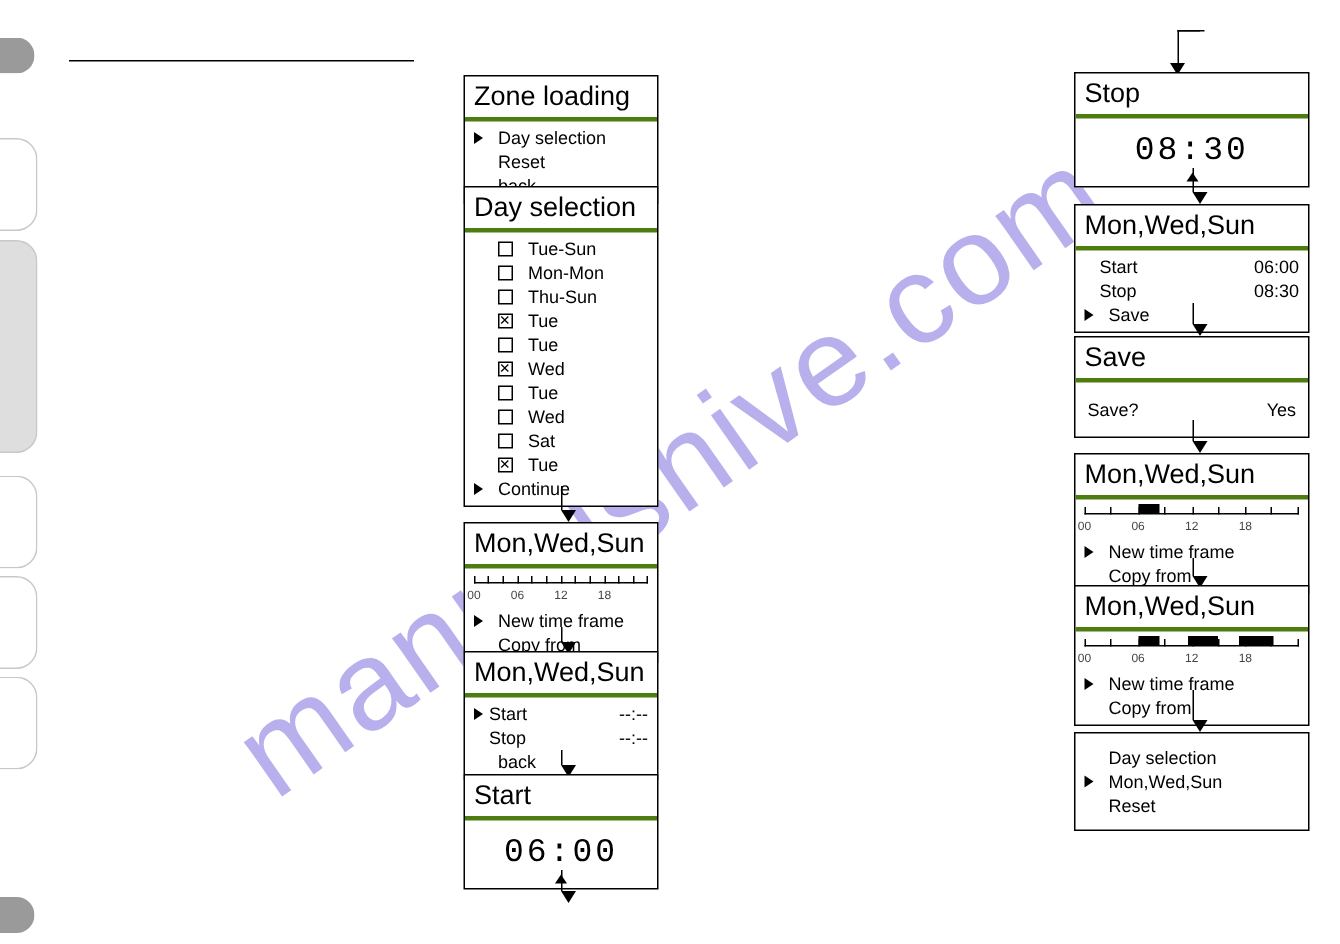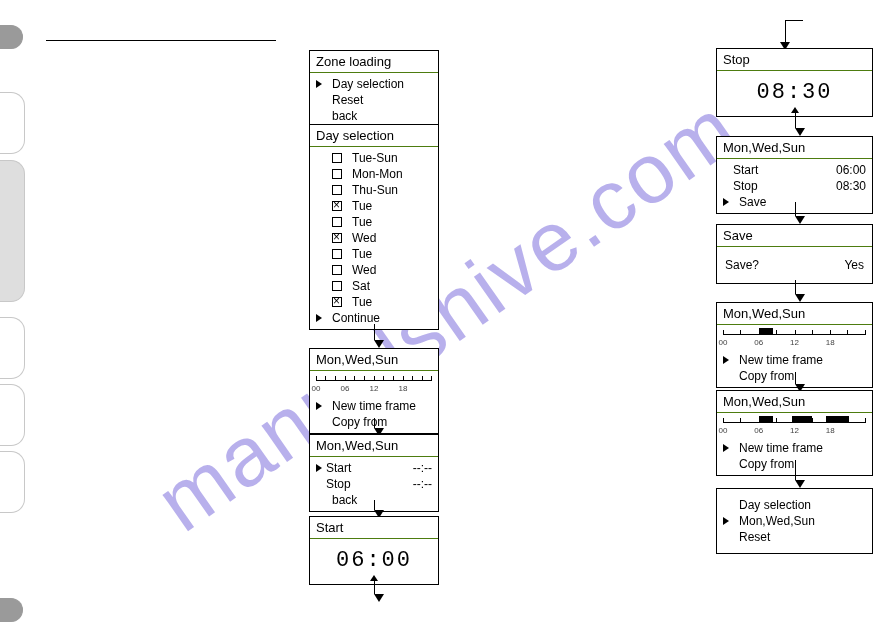--- a/index.html
+++ b/index.html
@@ -5,21 +5,21 @@
   html,body{margin:0;padding:0;background:#fff;font-family:Arial,Helvetica,sans-serif;font-size:12px;color:#000}
   .page{position:relative;width:893px;height:629px;overflow:hidden}
   .watermark{position:absolute;left:50%;top:50%;transform:translate(-50%,-50%) rotate(-35deg);font-size:84px;font-weight:400;color:rgba(98,80,212,.45);letter-spacing:2px;white-space:nowrap;pointer-events:none}
   
   .tab{position:absolute;left:0;border:1px solid #c8c8c8;border-left:none;border-top-right-radius:14px;border-bottom-right-radius:14px;background:#fff}
   .tab.filled{background:#9a9a9a;border-color:#9a9a9a}
   
   .hr{position:absolute;height:0;border-top:1px solid #000}
   
   .panel{position:absolute;border:1px solid #000;background:#fff;box-sizing:border-box}
-  .panel .title{border-bottom:1px solid #4d7c0f;padding:3px 6px;font-size:13px}
+  .panel .title{border-bottom:3px solid #4d7c0f;padding:3px 6px;font-size:18px}
   .panel .body{padding:3px 6px}
   .row{display:flex;align-items:center;gap:6px;line-height:16px}
   .tri{display:inline-block;width:0;height:0;border-top:4px solid transparent;border-bottom:4px solid transparent;border-left:6px solid #000;margin-right:4px;flex:none}
   .sp{display:inline-block;width:10px;flex:none}
   .chk{display:inline-block;width:10px;height:10px;border:1px solid #000;box-sizing:border-box;margin-right:4px;flex:none;position:relative}
   .chk.checked::before{content:"×";position:absolute;left:0;top:-3px;font-size:12px;line-height:12px}
   .kv{display:flex;justify-content:space-between}
   .big{font-size:22px;text-align:center;letter-spacing:2px;font-family:"Courier New",monospace;padding:6px 0 2px}
   .caret-up{width:0;height:0;border-left:4px solid transparent;border-right:4px solid transparent;border-bottom:6px solid #000;margin:0 auto}
   

